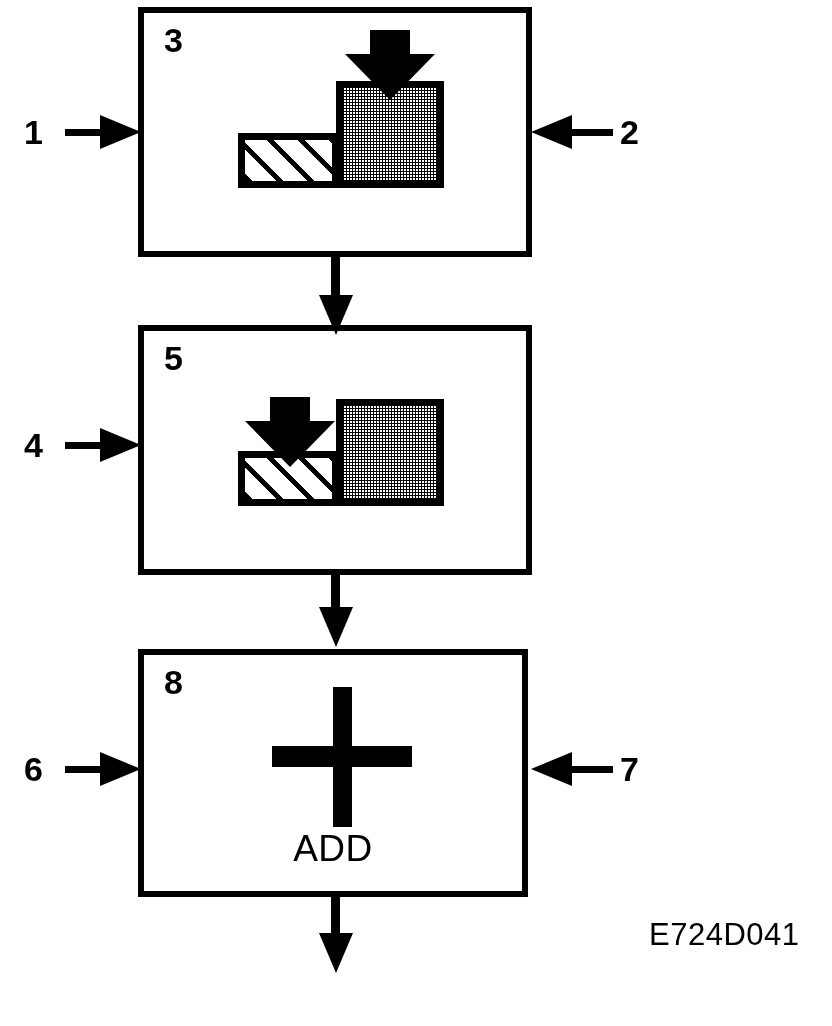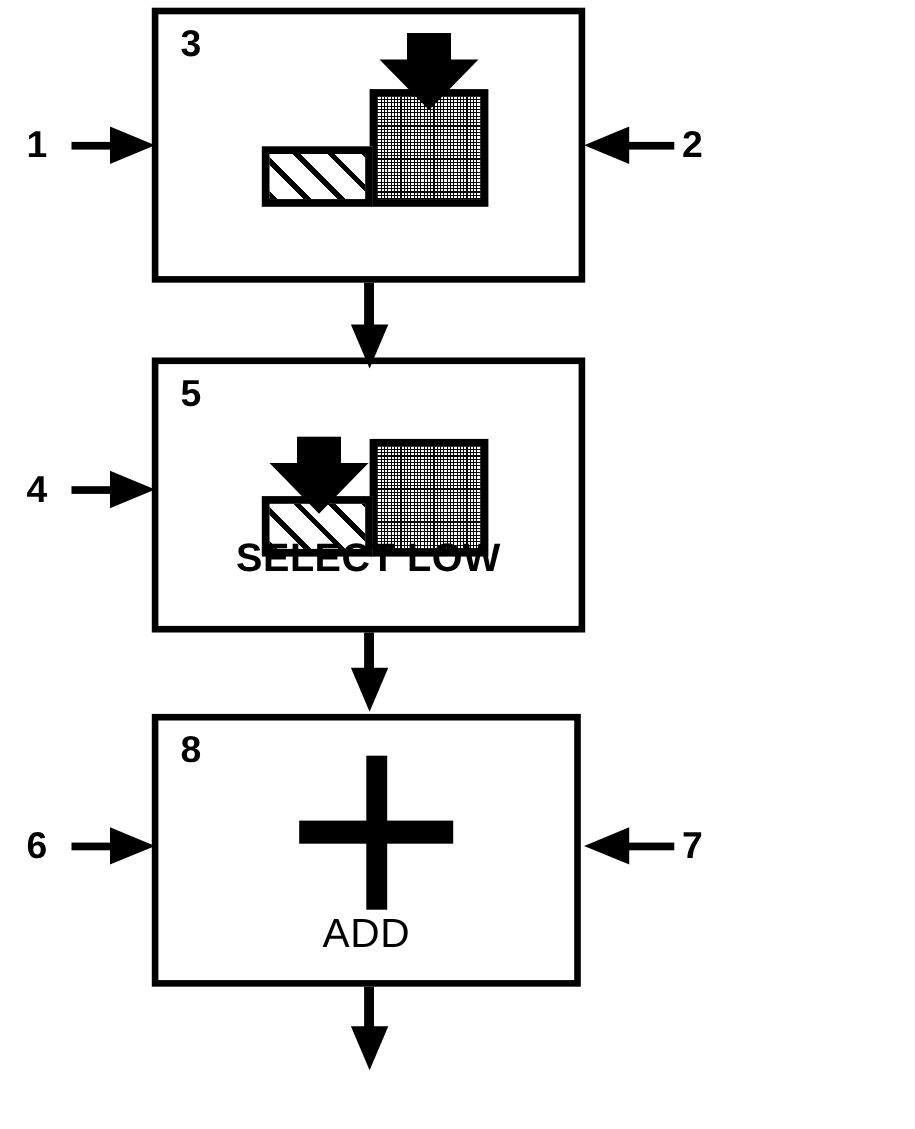--- a/index.html
+++ b/index.html
@@ -195,21 +195,20 @@
       <div class="blk blk-stipple" style="left:192px; top:68px; width:108px; height:107px;"></div>
 
       <div class="blk blk-hatch" style="left:94px; top:120px; width:101px; height:55px;"></div>
 
       <div class="press-arrow" style="left:146px; top:66px;">
         <div class="shaft" style="left:-20px; top:0; width:40px; height:26px;"></div>
         <div class="head" style="left:-45px; top:24px;"></div>
       </div>
     </div>
 
-    <div class="box-caption">SELECT LOW</div>
   </div>
 
   <div class="proc-box" id="box-add">
     <div class="box-number">8</div>
 
     <div class="glyph-stage">
       <div class="plus-glyph" style="left:128px; top:32px; width:140px; height:140px;">
         <div class="bar-v" style="left:61px; top:0;   width:19px; height:140px;"></div>
         <div class="bar-h" style="left:0;    top:59px; width:140px; height:21px;"></div>
       </div>
@@ -256,14 +255,15 @@
     <div class="c-shaft" style="left:41px; top:14px; width:42px;"></div>
     <div class="c-head" style="left:76px; top:0px;"></div>
   </div>
 
   <div class="callout callout-left" style="left:527px; top:752px; width:120px; height:46px;">
     <div class="c-head" style="left:4px; top:0px;"></div>
     <div class="c-shaft" style="left:44px; top:14px; width:42px;"></div>
     <span class="c-num" style="left:93px;">7</span>
   </div>
 
+  <div id="drawing-code">E724D041</div>
 
 </div>
 
 </body></html>

